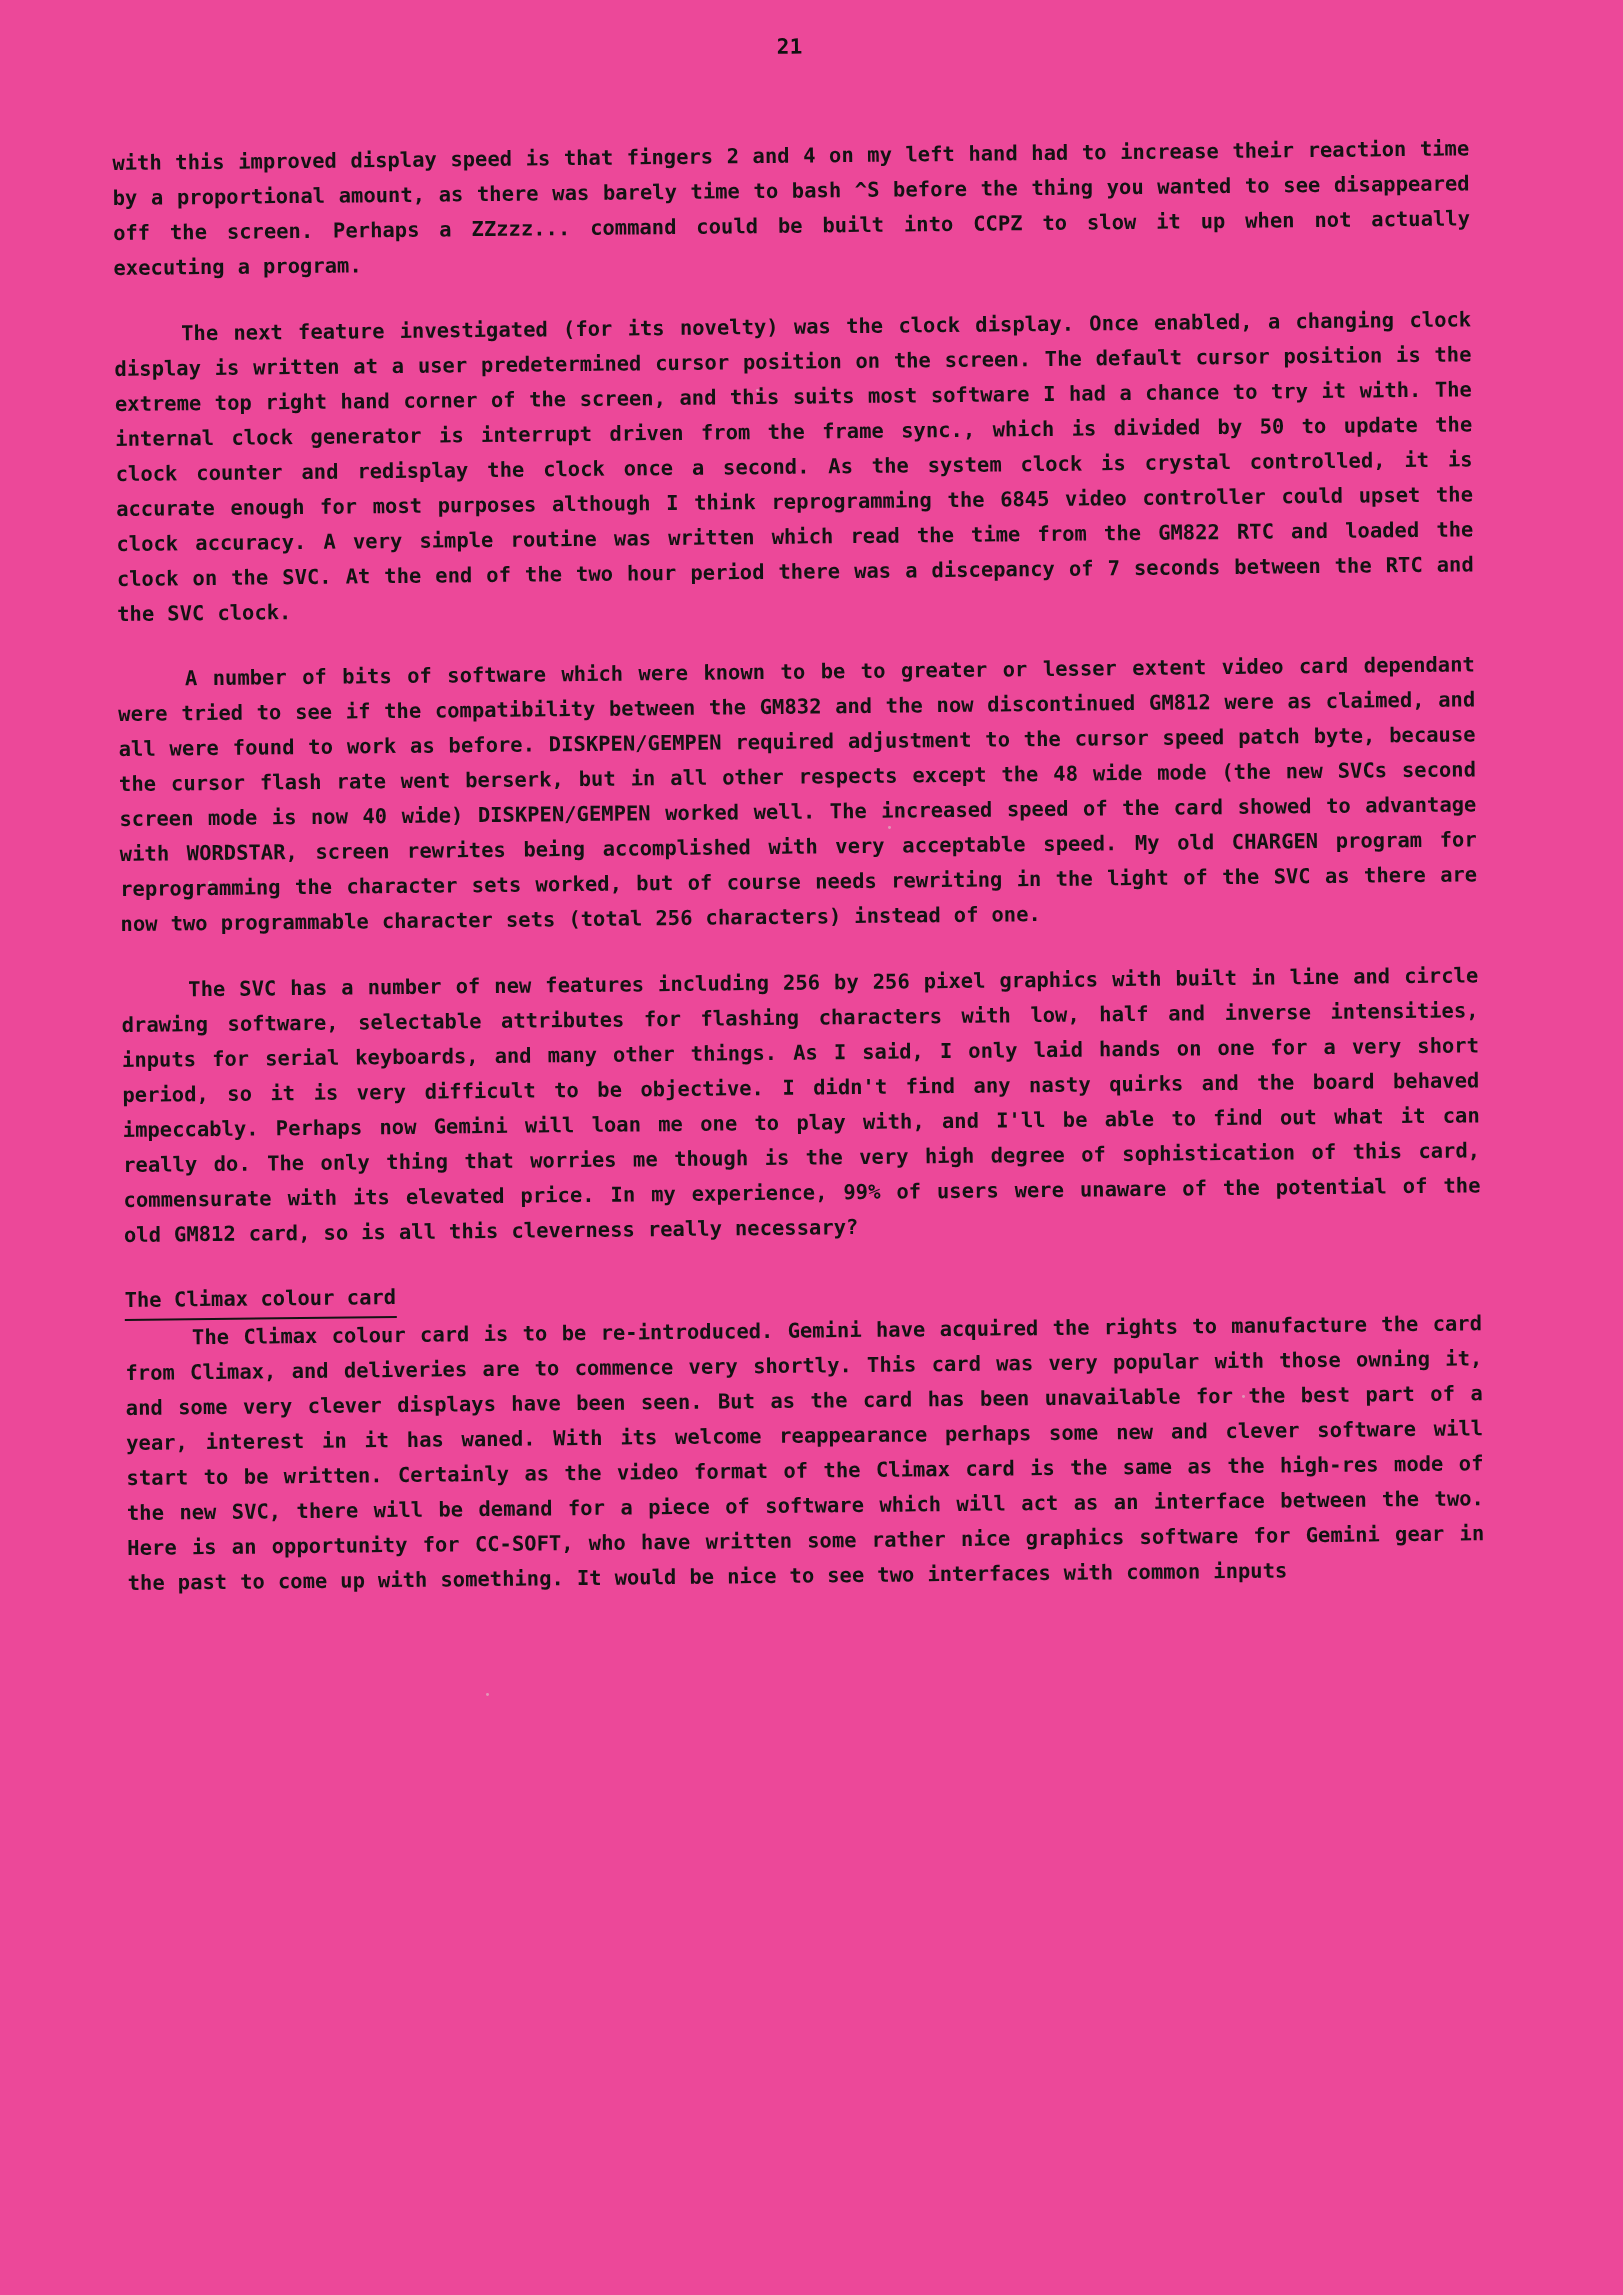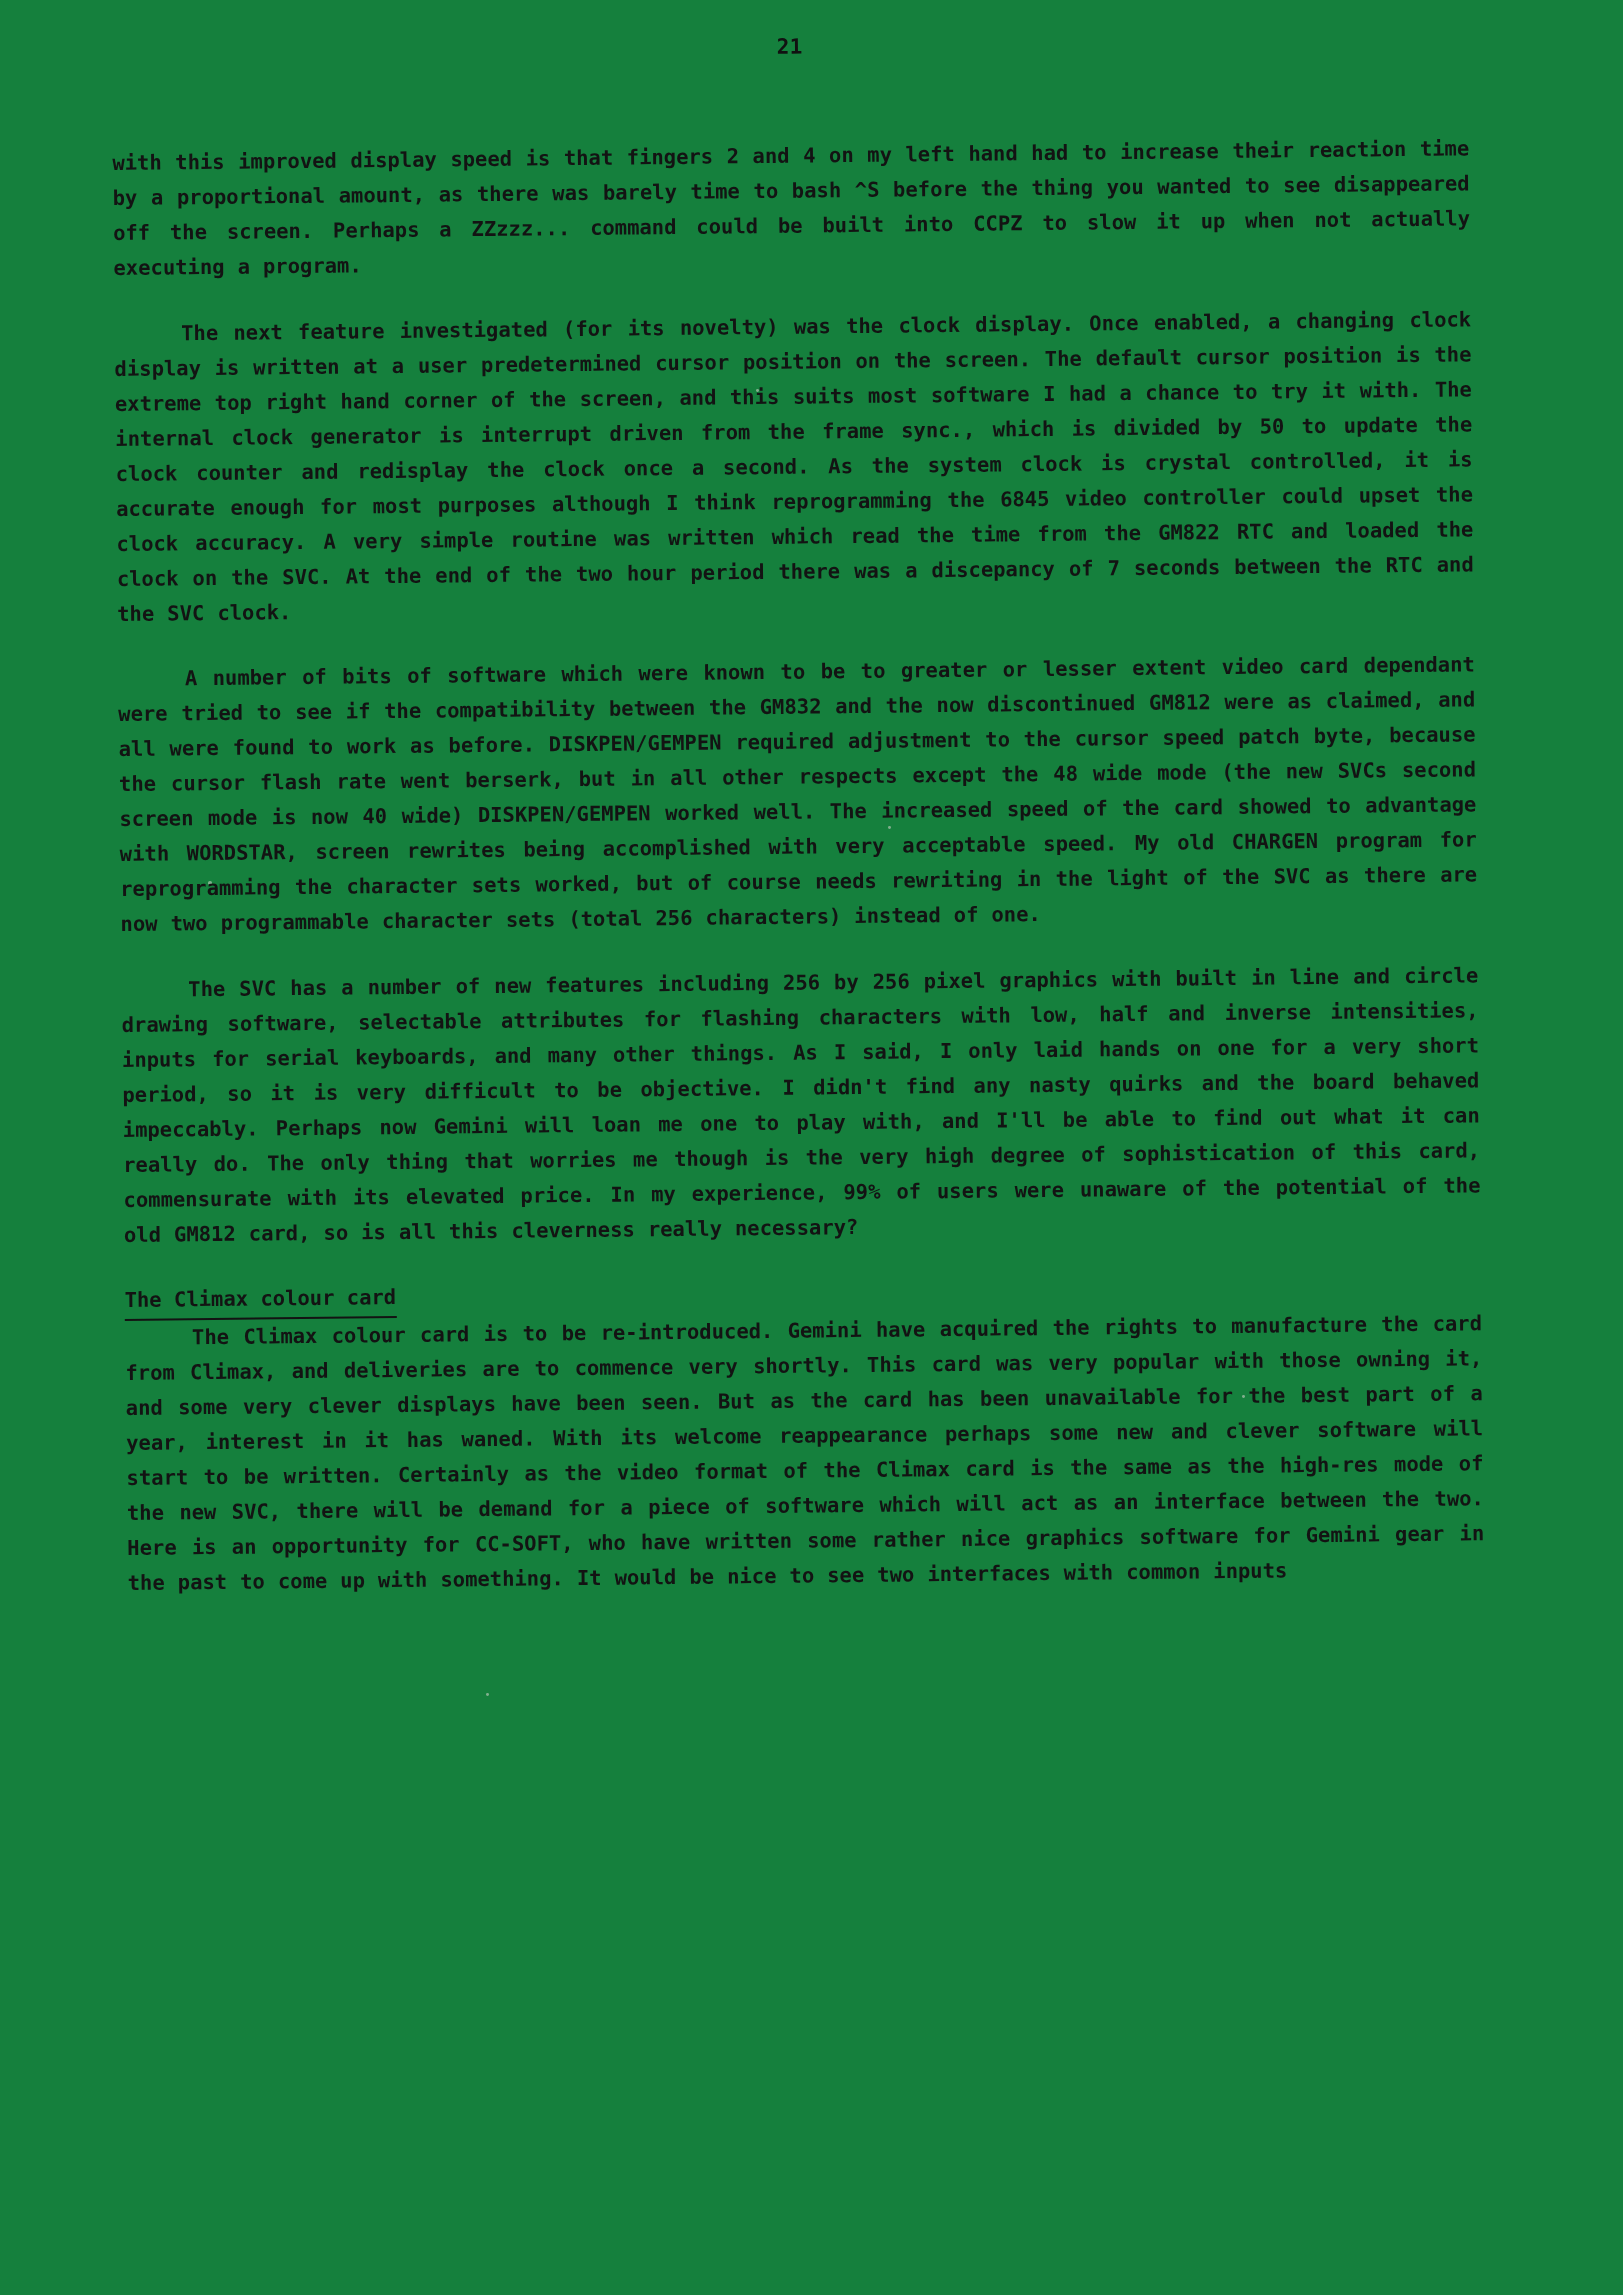--- a/index.html
+++ b/index.html
@@ -12,21 +12,21 @@
     height: 2295px;
     position: relative;
     overflow: hidden;
     font-family: "DejaVu Sans Mono", monospace;
   }
 
   
   .page {
     position: absolute;
     inset: 0;
-    background: #15803d;
+    background: #ec4899;
   }
 
   
   .typed-area {
     position: absolute;
     left: 111px;
     top: 42px;
     width: 1357px;
     transform: rotate(-0.62deg);
     transform-origin: 0 0;

